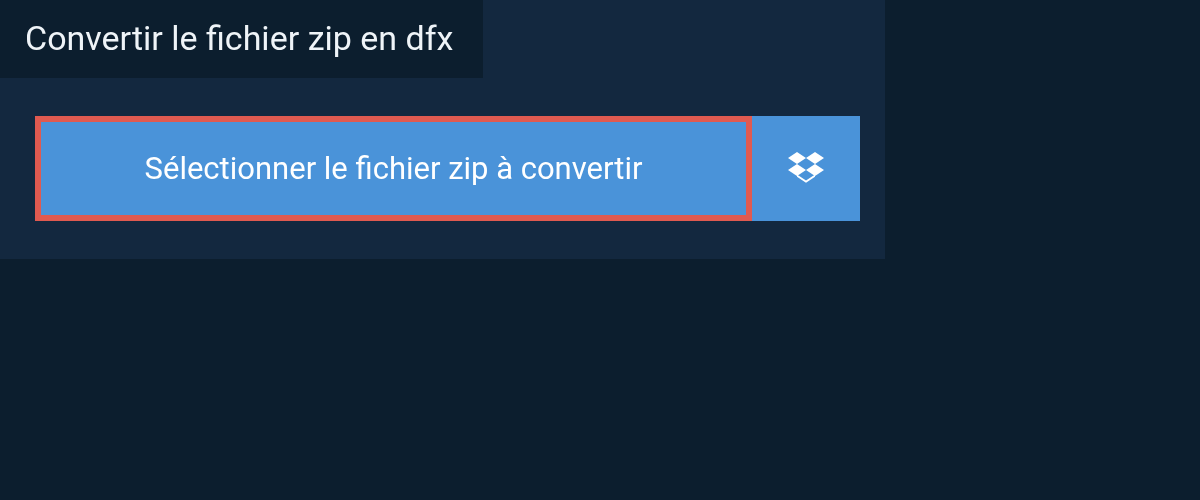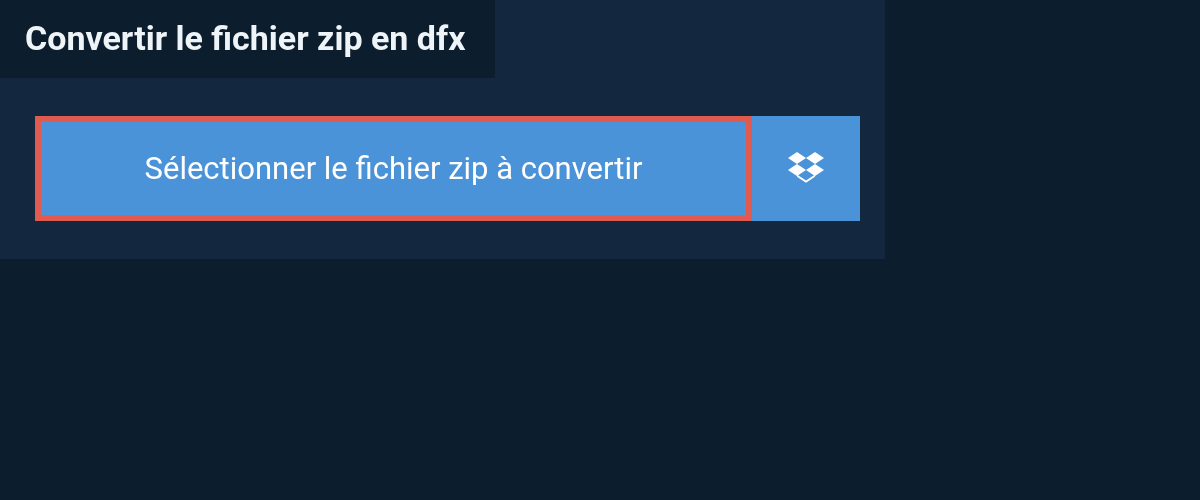--- a/index.html
+++ b/index.html
@@ -21,21 +21,21 @@
       margin-top: 0;
       padding-bottom: 38px;
     }
     .tab-section {
       display: flex;
     }
     .tab {
       background: #0c1e2e;
       color: #eff4f8;
       font-size: 34px;
-      font-weight: 700;
+      font-weight: 400;
       padding: 18px 30px 20px 25px;
       display: inline-block;
     }
     .button-row {
       display: flex;
       padding: 38px 25px 0 35px;
     }
     .select-button {
       background: #4a93d9;
       border: 6px solid #e05a50;

